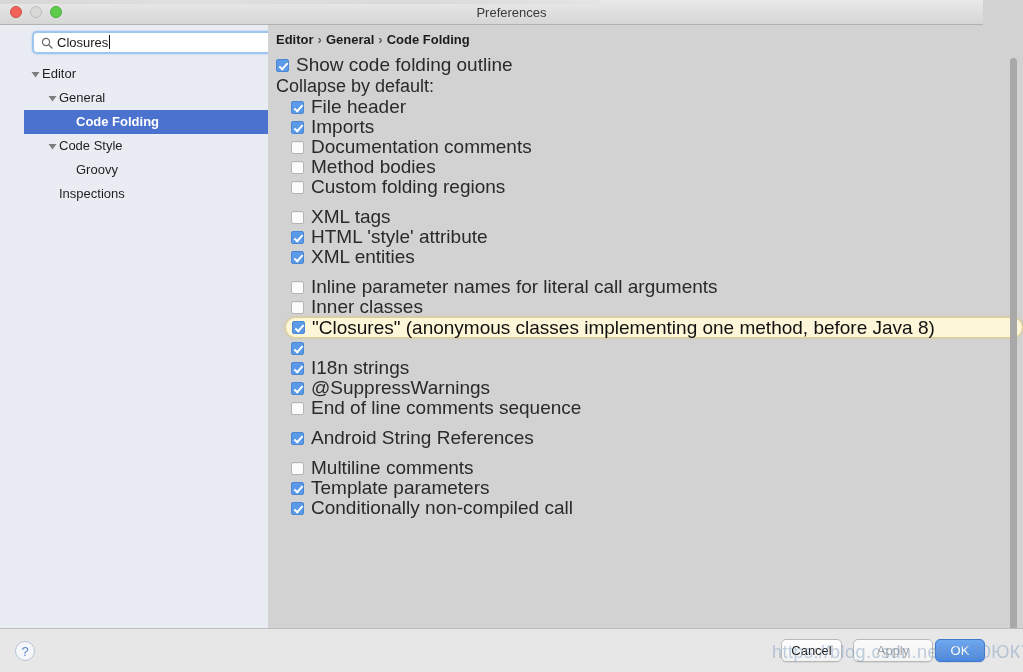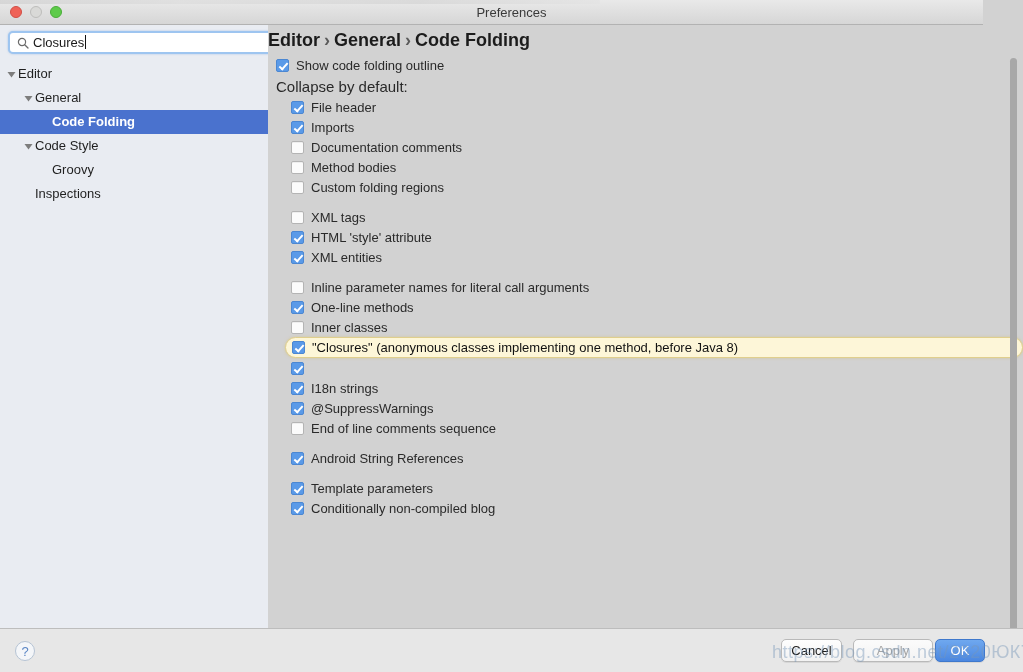--- a/index.html
+++ b/index.html
@@ -40,20 +40,21 @@
     line-height: 25px; text-align: center;
     font-size: 13px; color: #3a3a3a;
   }
 
   
   .sidebar {
     position: absolute; left: 0; top: 25px;
     width: 319px; height: 603px;
     background: #e9ecf2;
     border-right: 1px solid #b8b8b8;
+    padding-left: 24px;
   }
   .search-wrap { padding: 6px 8px 5px 8px; }
   .search-box {
     position: relative;
     height: 23px;
     background: #ffffff;
     border: 2px solid #9ec5f0;
     border-radius: 5px;
     display: flex; align-items: center;
     box-shadow: 0 0 2px rgba(110,160,220,.55);
@@ -100,44 +101,45 @@
   }
 
   
   .content {
     position: absolute; left: 268px; top: 25px;
     width: 755px; height: 603px;
     background: #d2d2d2;
   }
   .crumb {
     height: 30px; line-height: 30px;
-    font-size: 18px; font-weight: bold; color: #1c1c1c;
+    padding-left: 8px;
+    font-size: 13px; font-weight: bold; color: #1c1c1c;
     white-space: nowrap;
   }
   .crumb .sep { color: #5b5b5b; font-weight: bold; padding: 0 4px; }
 
   .opts {
     position: relative;
     padding-left: 8px;
     height: 573px;
     overflow: hidden;
   }
 
   .opt-row {
     position: relative;
     height: 20px;
     display: flex; align-items: center;
-    font-size: 13px; color: #2a2a2a;
+    font-size: 19px; color: #2a2a2a;
     white-space: nowrap;
   }
   .opt-row.indent { padding-left: 15px; }
   .opt-row .lbl { padding-left: 7px; }
   .section-label {
     height: 22px; display: flex; align-items: center;
-    font-size: 15px; color: #2a2a2a;
+    font-size: 18px; color: #2a2a2a;
   }
   .gap { height: 10px; }
 
   
   .cb {
     width: 13px; height: 13px; flex: 0 0 auto;
     border-radius: 2px;
     position: relative;
   }
   .cb.off {
@@ -360,24 +362,20 @@
             <span class="lbl">XML entities</span>
           </div>
         </div>
         <div class="gap"></div>
         <div>
           <div class="opt-row indent">
             <span class="cb off"></span>
             <span class="lbl">Inline parameter names for literal call arguments</span>
           </div>
           <div class="opt-row indent">
-            <span class="cb on"></span>
-            <span class="lbl">One-line methods</span>
-          </div>
-          <div class="opt-row indent">
             <span class="cb off"></span>
             <span class="lbl">Inner classes</span>
           </div>
           <div class="opt-row indent highlight">
             <span class="cb on"></span>
             <span class="lbl">"Closures" (anonymous classes implementing one method, before Java 8)</span>
           </div>
           <div class="opt-row indent">
             <span class="cb on"></span>
           </div>
@@ -397,26 +395,30 @@
         <div class="gap"></div>
         <div>
           <div class="opt-row indent">
             <span class="cb on"></span>
             <span class="lbl">Android String References</span>
           </div>
         </div>
         <div class="gap"></div>
         <div>
           <div class="opt-row indent">
+            <span class="cb off"></span>
+            <span class="lbl">Multiline comments</span>
+          </div>
+          <div class="opt-row indent">
             <span class="cb on"></span>
             <span class="lbl">Template parameters</span>
           </div>
           <div class="opt-row indent">
             <span class="cb on"></span>
-            <span class="lbl">Conditionally non-compiled blog</span>
+            <span class="lbl">Conditionally non-compiled call</span>
           </div>
         </div>
       </div>
 
     <div class="vscroll">
       <div class="vthumb"></div>
     </div>
   </div>
 
   <div class="footer"></div>

